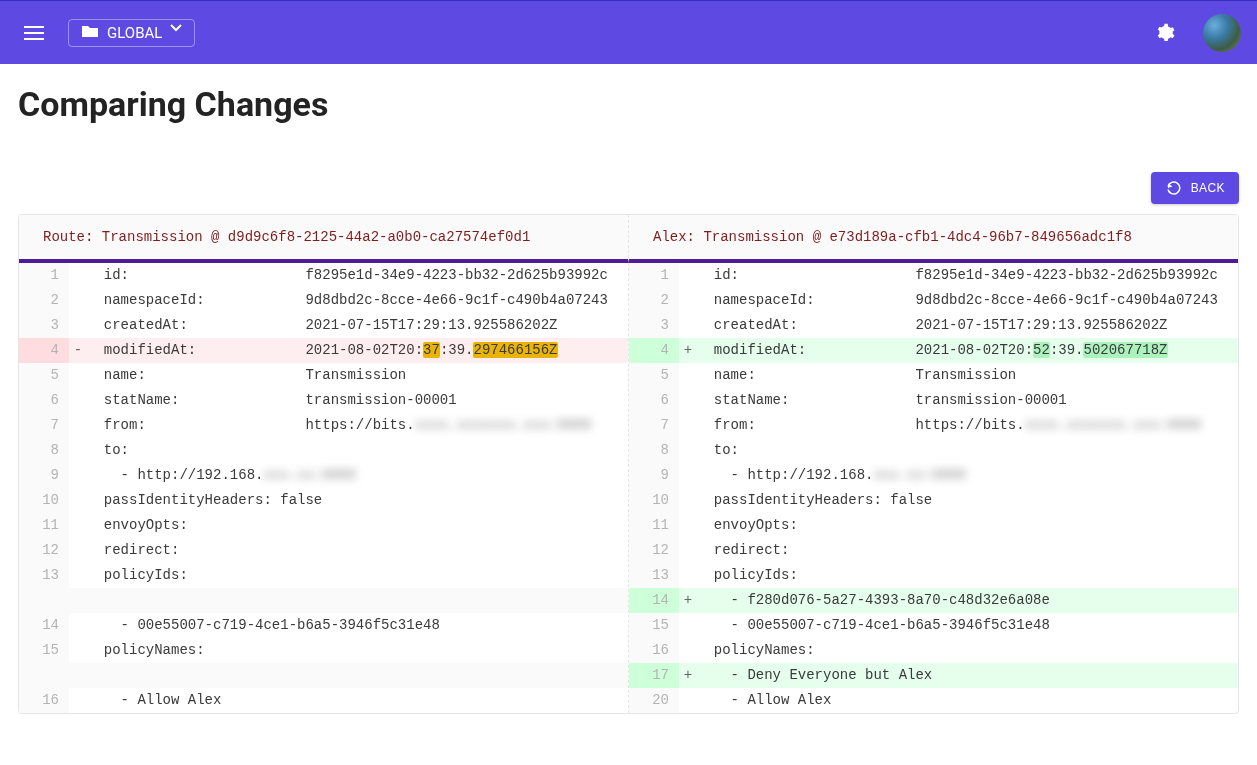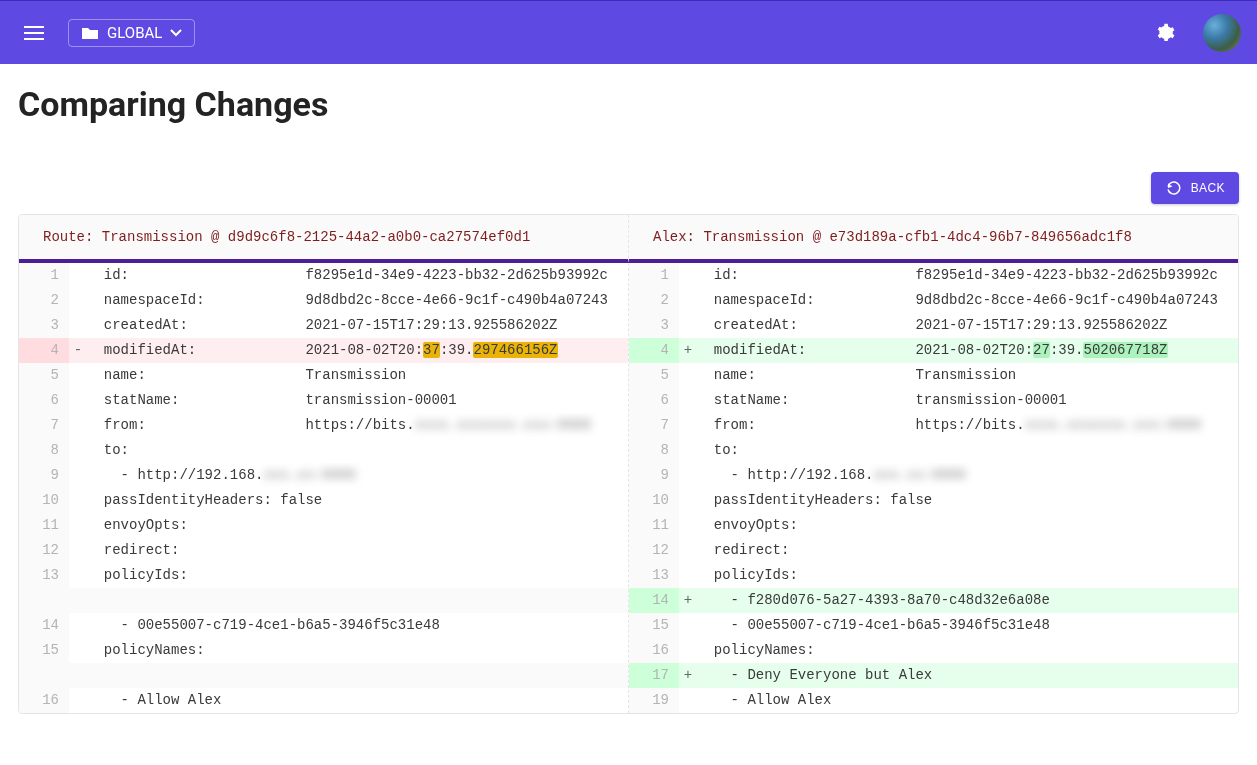--- a/index.html
+++ b/index.html
@@ -23,21 +23,21 @@
   height: 36px;
   display: flex;
   align-items: center;
   justify-content: center;
   cursor: pointer;
   border-radius: 50%;
 }
 .scope-chip {
   margin-left: 16px;
   display: flex;
-  align-items: center;
+  align-items: flex-start;
   gap: 8px;
   padding: 4px 12px;
   border: 1px solid rgba(255,255,255,0.4);
   border-radius: 4px;
   cursor: pointer;
   font-size: 15px;
   font-weight: 400;
 }
 .spacer { flex: 1; }
 .top-actions { display: flex; align-items: center; gap: 20px; }
@@ -226,31 +226,31 @@
           <div class="diff-row row-empty"><div class="gutter"></div><div class="marker"> </div><div class="code"><span></span></div></div>
           <div class="diff-row"><div class="gutter">14</div><div class="marker"> </div><div class="code"><span>    - 00e55007-c719-4ce1-b6a5-3946f5c31e48</span></div></div>
           <div class="diff-row"><div class="gutter">15</div><div class="marker"> </div><div class="code"><span>  policyNames:</span></div></div>
           <div class="diff-row row-empty"><div class="gutter"></div><div class="marker"> </div><div class="code"><span></span></div></div>
           <div class="diff-row"><div class="gutter">16</div><div class="marker"> </div><div class="code"><span>    - Allow Alex</span></div></div>
         </div>
       <div class="diff-col" id="diff-right">
           <div class="diff-row"><div class="gutter">1</div><div class="marker"> </div><div class="code"><span>  id:                     f8295e1d-34e9-4223-bb32-2d625b93992c</span></div></div>
           <div class="diff-row"><div class="gutter">2</div><div class="marker"> </div><div class="code"><span>  namespaceId:            9d8dbd2c-8cce-4e66-9c1f-c490b4a07243</span></div></div>
           <div class="diff-row"><div class="gutter">3</div><div class="marker"> </div><div class="code"><span>  createdAt:              2021-07-15T17:29:13.925586202Z</span></div></div>
-          <div class="diff-row row-add"><div class="gutter">4</div><div class="marker">+</div><div class="code"><span>  modifiedAt:             2021-08-02T20:</span><span class="word-add">27</span><span>:39.</span><span class="word-add">502067718Z</span></div></div>
+          <div class="diff-row row-add"><div class="gutter">4</div><div class="marker">+</div><div class="code"><span>  modifiedAt:             2021-08-02T20:</span><span class="word-add">52</span><span>:39.</span><span class="word-add">502067718Z</span></div></div>
           <div class="diff-row"><div class="gutter">5</div><div class="marker"> </div><div class="code"><span>  name:                   Transmission</span></div></div>
           <div class="diff-row"><div class="gutter">6</div><div class="marker"> </div><div class="code"><span>  statName:               transmission-00001</span></div></div>
           <div class="diff-row"><div class="gutter">7</div><div class="marker"> </div><div class="code"><span>  from:                   https://bits.</span><span class="blur-chunk">xxxx.xxxxxxx.xxx:0000</span></div></div>
           <div class="diff-row"><div class="gutter">8</div><div class="marker"> </div><div class="code"><span>  to:</span></div></div>
           <div class="diff-row"><div class="gutter">9</div><div class="marker"> </div><div class="code"><span>    - http://192.168.</span><span class="blur-chunk">xxx.xx:0000</span></div></div>
           <div class="diff-row"><div class="gutter">10</div><div class="marker"> </div><div class="code"><span>  passIdentityHeaders: false</span></div></div>
           <div class="diff-row"><div class="gutter">11</div><div class="marker"> </div><div class="code"><span>  envoyOpts:</span></div></div>
           <div class="diff-row"><div class="gutter">12</div><div class="marker"> </div><div class="code"><span>  redirect:</span></div></div>
           <div class="diff-row"><div class="gutter">13</div><div class="marker"> </div><div class="code"><span>  policyIds:</span></div></div>
           <div class="diff-row row-add"><div class="gutter">14</div><div class="marker">+</div><div class="code"><span>    - f280d076-5a27-4393-8a70-c48d32e6a08e</span></div></div>
           <div class="diff-row"><div class="gutter">15</div><div class="marker"> </div><div class="code"><span>    - 00e55007-c719-4ce1-b6a5-3946f5c31e48</span></div></div>
           <div class="diff-row"><div class="gutter">16</div><div class="marker"> </div><div class="code"><span>  policyNames:</span></div></div>
           <div class="diff-row row-add"><div class="gutter">17</div><div class="marker">+</div><div class="code"><span>    - Deny Everyone but Alex</span></div></div>
-          <div class="diff-row"><div class="gutter">19</div><div class="marker"> </div><div class="code"><span>    - Allow Alex</span></div></div>
+          <div class="diff-row"><div class="gutter">20</div><div class="marker"> </div><div class="code"><span>    - Allow Alex</span></div></div>
         </div>
     </div>
   </div>
 </div>
 
 </body></html>

